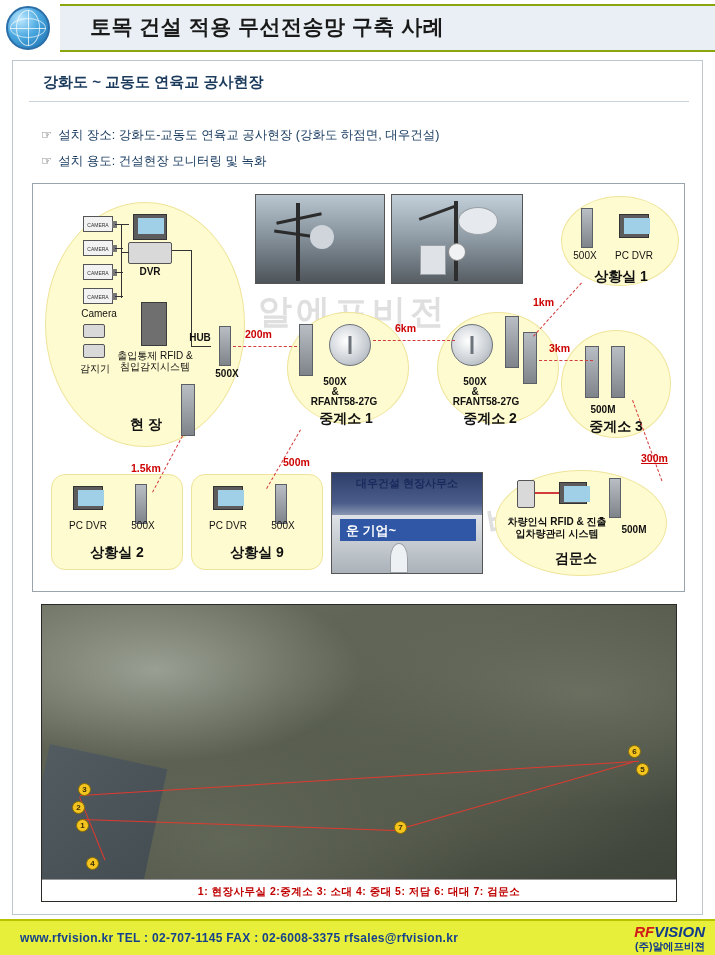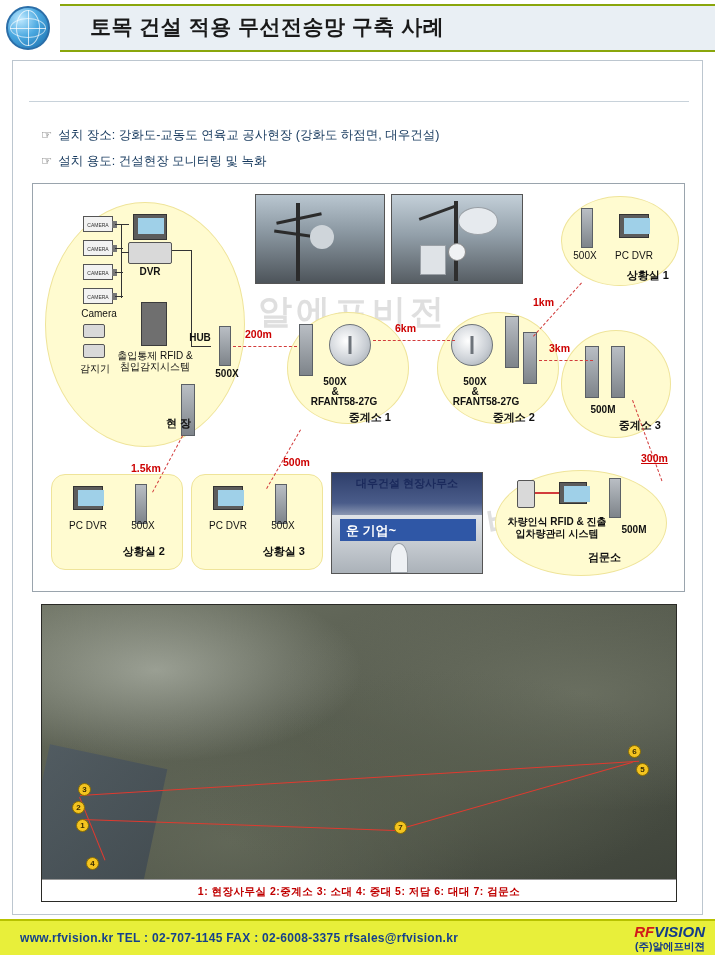--- a/index.html
+++ b/index.html
@@ -86,21 +86,21 @@
   .wm2 { left: 340px; top: 320px; font-size: 34px; transform: rotate(-10deg); }
 
   .blob {
     position: absolute; background: #fffbd0; border: 1px solid #efe49a;
     border-radius: 50%/50%;
   }
   .blob-rect { border-radius: 14px; }
 
   .lbl { position:absolute; font-size: 10px; color:#111; text-align:center; }
   .lbl.b { font-weight: bold; }
-  .lbl.big { font-size: 11px; font-weight: bold; text-align: right; }
+  .lbl.big { font-size: 14px; font-weight: bold; }
   .dist {
     position:absolute; font-size: 10.5px; font-weight:bold; color:#cc0000;
   }
   .dash {
     position:absolute; border-top: 1.5px dashed #d23c3c; height:0;
     transform-origin: 0 0;
   }
   .solid-line { position:absolute; background:#333; }
 
   
@@ -212,20 +212,21 @@
   <div class="header-bar"></div>
   <div class="globe-icon">
     <div class="globe-ring"></div>
     <div class="globe-ring2"></div>
   </div>
   <div class="header-title">토목 건설 적용 무선전송망 구축 사례</div>
 </div>
 
 <div class="content-frame">
 
+  <div class="subtitle">강화도 ~ 교동도 연육교 공사현장</div>
   <div class="subtitle-rule"></div>
 
   <div class="bullet b2">
     <span class="mark">☞</span><span>설치 용도: 건설현장 모니터링 및 녹화</span>
   </div>
   <div class="bullet b1">
     <span class="mark">☞</span><span>설치 장소: 강화도-교동도 연육교 공사현장 (강화도 하점면, 대우건설)</span>
   </div>
 
   <div class="diagram">
@@ -319,21 +320,21 @@
     <div class="tower small" style="left:102px; top:300px;"></div>
     <div class="lbl" style="left:30px; top:336px; width:50px;">PC DVR</div>
     <div class="lbl" style="left:88px; top:336px; width:44px;">500X</div>
     <div class="lbl big" style="left:36px; top:360px; width:96px;">상황실 2</div>
 
     <div class="blob blob-rect" style="left:158px; top:290px; width:132px; height:96px;"></div>
     <div class="monitor" style="left:180px; top:302px; width:30px; height:24px;"></div>
     <div class="tower small" style="left:242px; top:300px;"></div>
     <div class="lbl" style="left:170px; top:336px; width:50px;">PC DVR</div>
     <div class="lbl" style="left:228px; top:336px; width:44px;">500X</div>
-    <div class="lbl big" style="left:176px; top:360px; width:96px;">상황실 3</div>
+    <div class="lbl big" style="left:176px; top:360px; width:96px;">상황실 9</div>
 
     <div class="photo p3" style="left:298px; top:288px; width:152px; height:102px;">
       <div style="position:absolute;left:0;top:42px;width:100%;height:60px;background:linear-gradient(to bottom,#dfe3e8,#a9b0b7);"></div>
       <div style="position:absolute;left:8px;top:46px;width:136px;height:22px;background:#2f57a6;"></div>
       <div style="position:absolute;left:14px;top:49px;width:120px;height:16px;color:#fff;font-size:13px;font-weight:bold;">운 기업~</div>
       <div style="position:absolute;left:58px;top:70px;width:18px;height:30px;border-radius:50% 50% 0 0;background:#eef1f4;border:1px solid #9aa0a6;"></div>
     </div>
     <div class="photo-caption" style="left:298px; top:292px; width:152px;">대우건설 현장사무소</div>
 
     <div class="blob" style="left:462px; top:286px; width:172px; height:106px;"></div>

